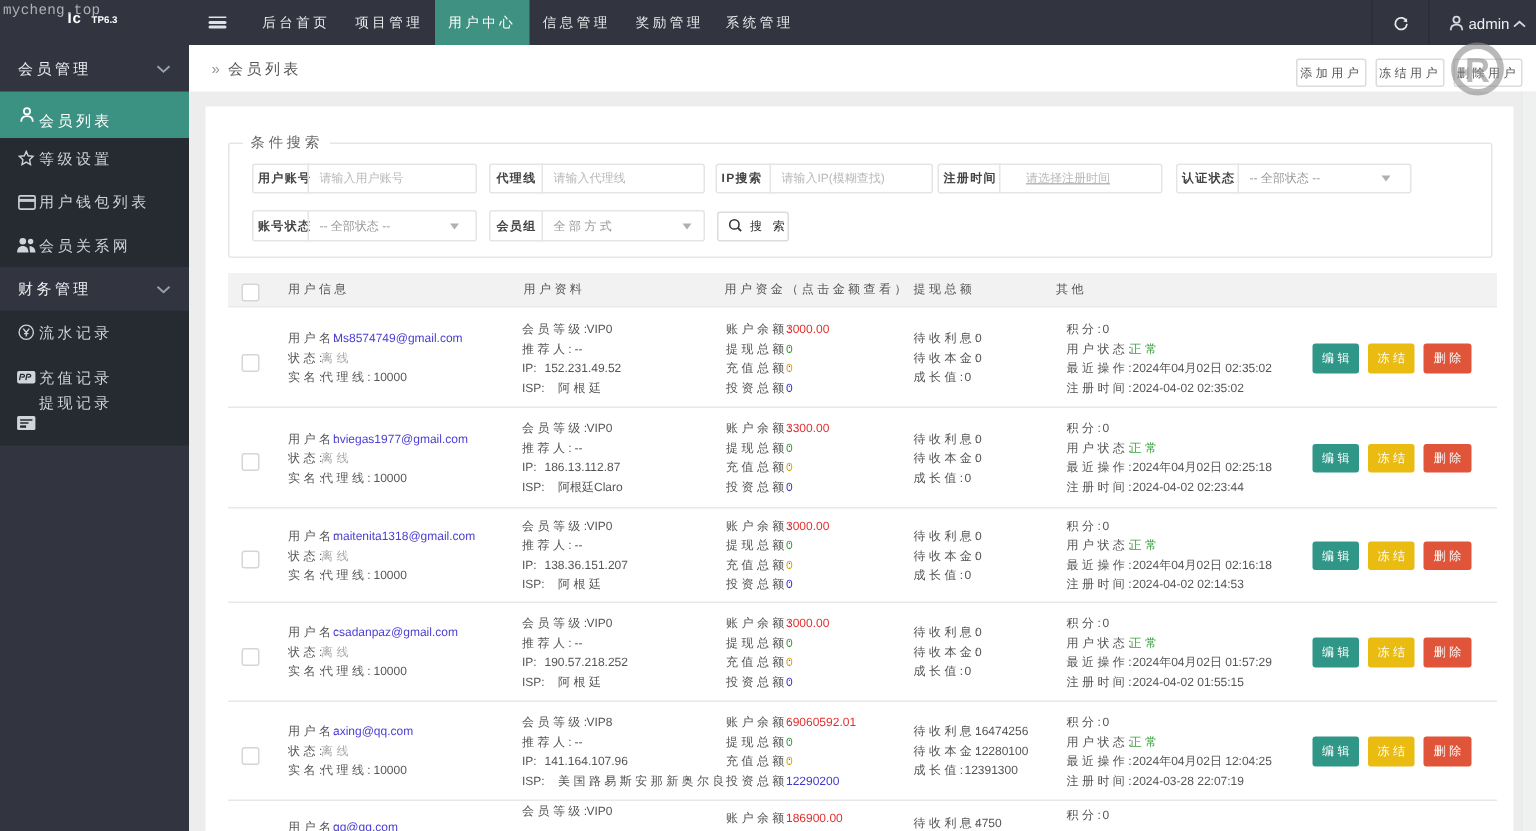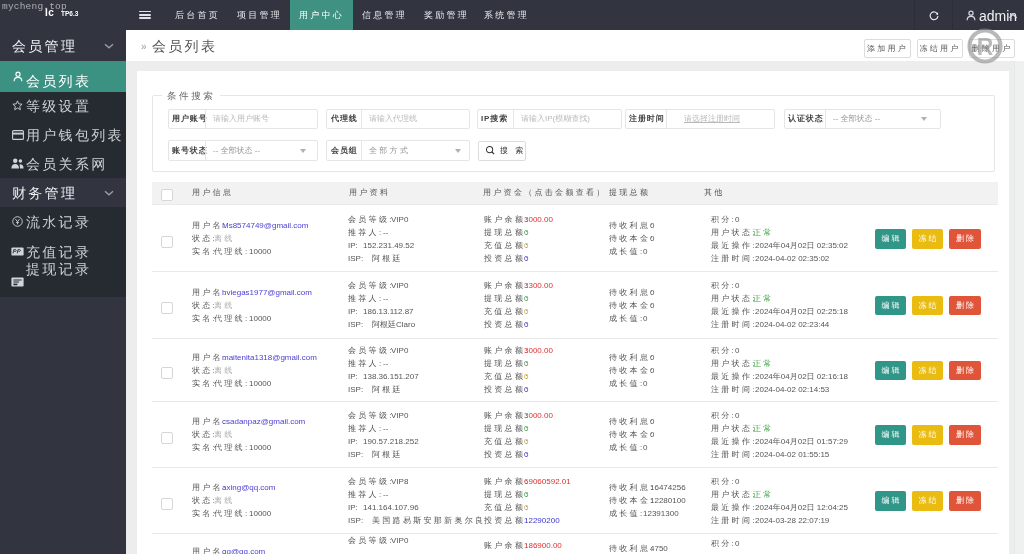--- a/index.html
+++ b/index.html
@@ -1,20 +1,20 @@
 <!DOCTYPE html>
 <html><head><meta charset="utf-8">
 <style>
 *{margin:0;padding:0;box-sizing:border-box}
 html,body{width:1024px;height:554px;overflow:hidden}
 body{font-family:"Liberation Sans",sans-serif;background:#ededee;position:relative}
 .ab{position:absolute}
 .z{letter-spacing:2.3px}
 .t8{font-size:8px;line-height:10px;white-space:nowrap}
-.t9{font-size:14px;line-height:11px;white-space:nowrap}
+.t9{font-size:10px;line-height:11px;white-space:nowrap}
 .lbl{color:#555}
 .vio{color:#4a3fd3}
 .red{color:#e02f2f}
 .grn{color:#3da142}
 .org{color:#e2a916}
 .blu{color:#3d39cf}
 .gry{color:#aaa}
 .btn{position:absolute;border-radius:2px;color:#fff;font-size:8px;text-align:center;line-height:19.5px}
 .wbtn{position:absolute;background:#fff;border:1px solid #dcdcdc;border-radius:2px;color:#555;font-size:8px;text-align:center}
 .inp{position:absolute;background:#fff;border:1px solid #e5e5e5;border-radius:2px}

